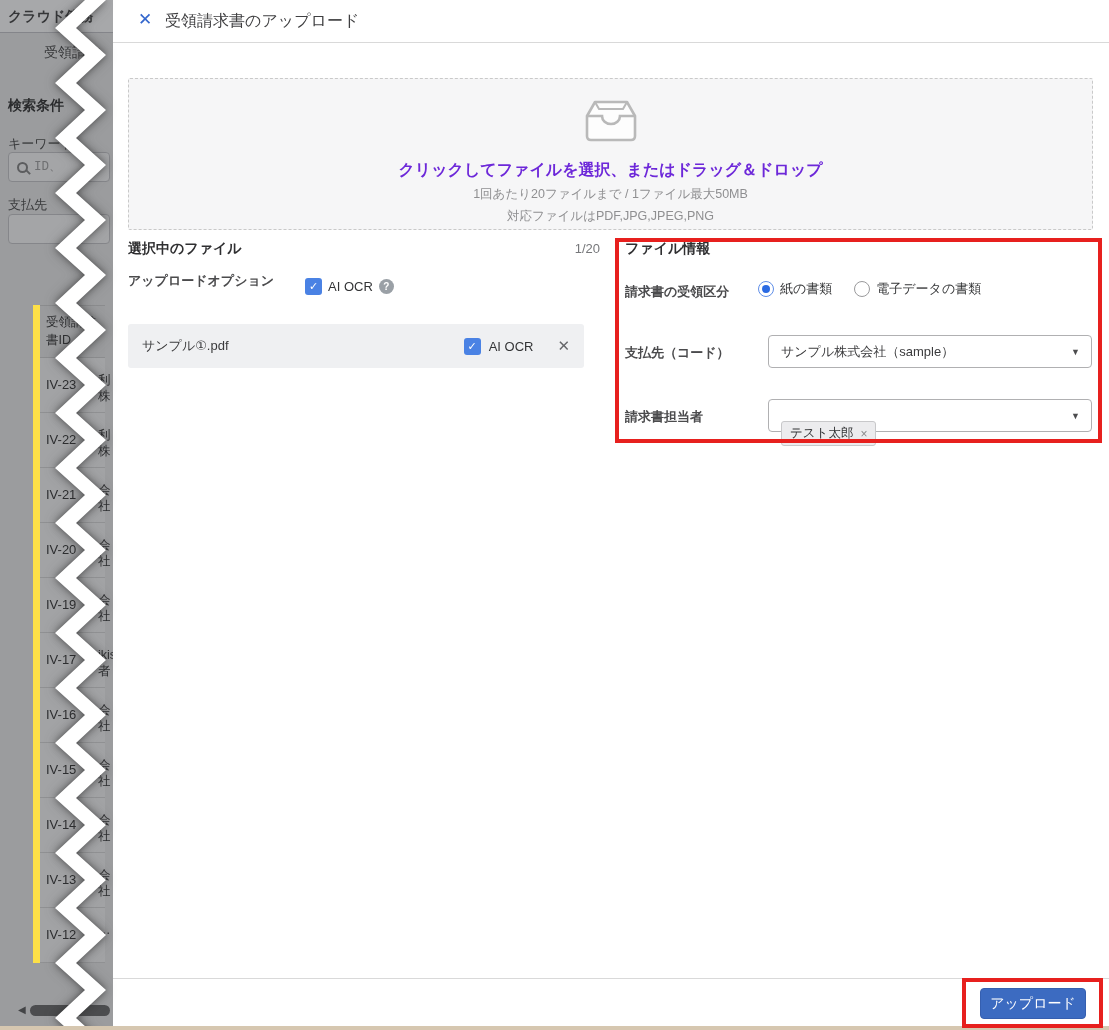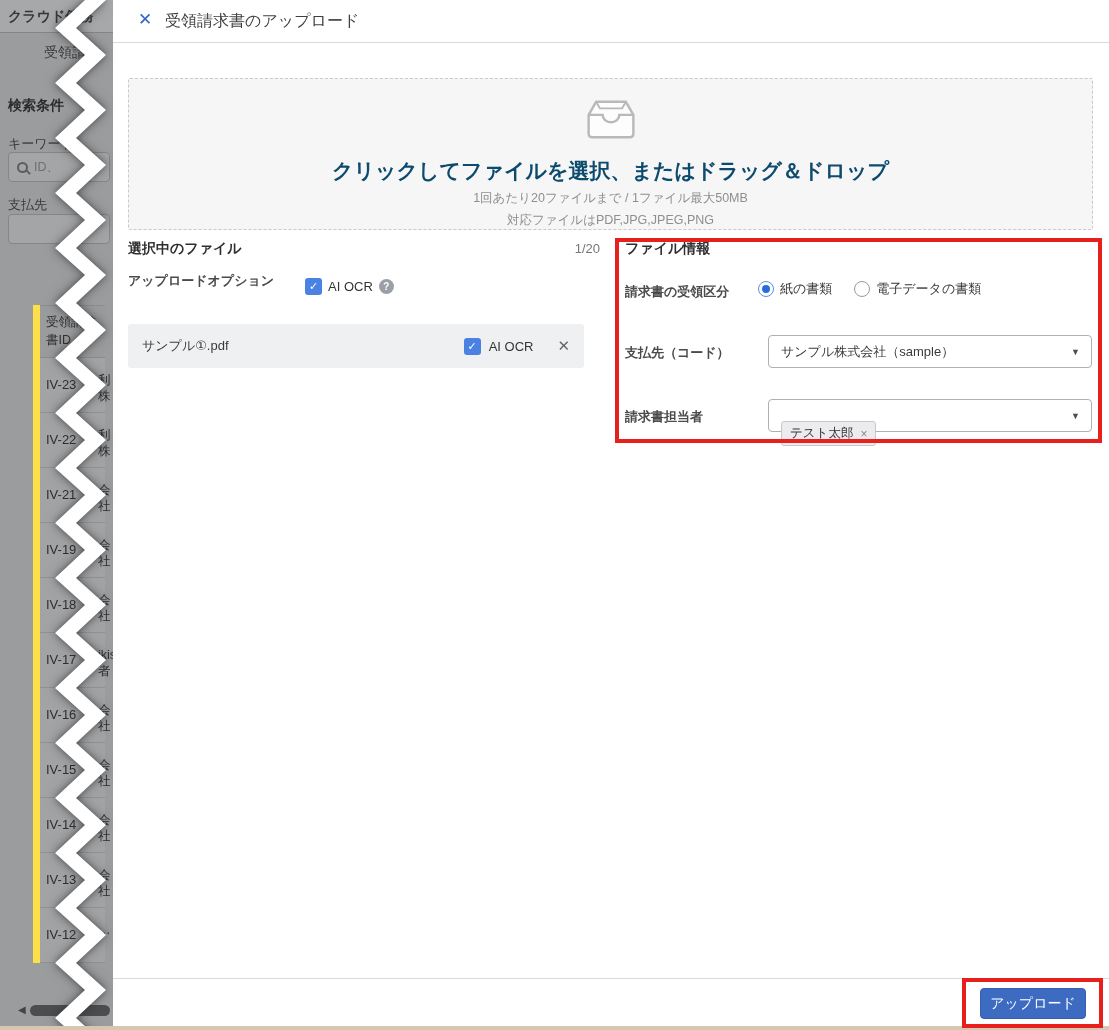--- a/index.html
+++ b/index.html
@@ -8,21 +8,21 @@
   .screen { position:relative; width:1109px; height:1030px; overflow:hidden; background:#fff; }
 
   
   .bg-page { position:absolute; left:0; top:0; width:113px; height:1030px; background:#9b9c9e; z-index:1; }
   .bg-topbar { position:absolute; left:0; top:0; width:113px; height:33px; background:#a7a8aa; border-bottom:1px solid #84858a; }
   .bg-brand { position:absolute; left:8px; top:8px; font-size:14px; font-weight:600; color:#353638; white-space:nowrap; }
   .bg-tab { position:absolute; left:30px; top:44px; font-size:14px; color:#38393b; white-space:nowrap;margin-left:14px; }
   .bg-search-heading { position:absolute; left:8px; top:97px; font-size:14px; font-weight:700; color:#2b2c2e; white-space:nowrap; }
   .bg-label { position:absolute; font-size:13px; color:#3a3b3d; white-space:nowrap; }
   .bg-input { position:absolute; left:8px; width:102px; height:30px; background:#a4a5a7; border:1px solid #85868a; border-radius:4px; display:flex; align-items:center; padding:0 8px; gap:6px; }
-  .bg-input input { border:none; outline:none; background:transparent; width:58px; font-size:12.5px; color:#4a4b4d; font-family:Liberation Sans, sans-serif; }
+  .bg-input input { border:none; outline:none; background:transparent; width:58px; font-size:12.5px; color:#4a4b4d; font-family:Liberation Mono, monospace; }
   .bg-input input::placeholder { color:#6e6f71; opacity:1; }
   .mag { width:11px; height:11px; border:2px solid #5c5d5f; border-radius:50%; position:relative; flex:0 0 auto; }
   .mag::after { content:""; position:absolute; width:2px; height:6px; background:#5c5d5f; transform:rotate(-45deg); right:-3px; bottom:-4px; }
 
   .bg-table { position:absolute; left:33px; top:305px; width:72px; border-left:7px solid #fde047; }
   .bg-thead { height:53px; background:#9a9b9d; border-top:1px solid #8b8c8e; border-bottom:1px solid #8b8c8e; position:relative; }
   .bg-th1 { position:absolute; left:6px; top:7px; width:58px; font-size:12.5px; line-height:1.45; color:#2e2f31; font-weight:500; }
   .bg-th2 { position:absolute; left:83px; top:9px; font-size:12.5px; color:#2e2f31; font-weight:500; }
   .bgrow { height:55px; background:#a2a3a5; border-bottom:1px solid #909193; position:relative; }
   .bgrow .rid { position:absolute; left:6px; top:19px; font-size:13px; color:#2d2e30; }
@@ -34,21 +34,21 @@
   .torn { position:absolute; left:0; top:0; z-index:3; pointer-events:none; }
   .torn polygon { fill:#ffffff; filter:drop-shadow(0 0 3px rgba(45,45,45,.55)) drop-shadow(0 0 6px rgba(45,45,45,.35)); }
 
   
   .modal { position:absolute; left:113px; top:0; width:996px; height:1030px; background:#fff; z-index:2; }
   .m-header { position:absolute; left:0; top:0; width:100%; height:43px; border-bottom:1px solid #d9d9d9; }
   .m-close { position:absolute; left:25px; top:10px; font-size:17px; font-weight:700; color:#3467cd; cursor:pointer; line-height:1.2; }
   .m-title { position:absolute; left:52px; top:11px; font-size:16px; color:#3f3f41; }
 
   .dropzone { position:absolute; left:15px; top:78px; width:965px; height:152px; background:#f6f6f7; border:1px dashed #c9c9c9; border-radius:2px; display:flex; flex-direction:column; align-items:center; padding-top:20px; cursor:pointer; }
-  .dz-main { margin-top:17px; font-size:21px; font-weight:700; color:#0c4a6e; }
+  .dz-main { margin-top:17px; font-size:16px; font-weight:700; color:#6d28d9; }
   .dz-sub { margin-top:5px; font-size:12.5px; color:#8f8f91; }
 
   .sec-heading { position:absolute; font-size:14px; font-weight:700; color:#2f2f31; white-space:nowrap; }
   .m-count { position:absolute; left:400px; top:241px; width:87px; text-align:right; font-size:13px; color:#76777a; }
   .m-label { position:absolute; font-size:13px; font-weight:700; color:#4b4b4d; white-space:nowrap; }
 
   .cb { width:17px; height:17px; background:#4a82e4; border-radius:3px; display:inline-flex; align-items:center; justify-content:center; color:#fff; font-size:11px; font-weight:700; cursor:pointer; flex:0 0 auto; }
   .help { width:15px; height:15px; background:#9aa0a6; border-radius:50%; display:inline-flex; align-items:center; justify-content:center; color:#fff; font-size:10px; font-weight:700; cursor:pointer; flex:0 0 auto; }
   .hgroup { position:absolute; display:flex; align-items:center; gap:6px; }
   .cb-label { font-size:13px; color:#333436; }
@@ -110,25 +110,25 @@
           </div>
           <div class="bgrow">
             <span class="rid">IV-22</span>
             <span class="rcol2">利株</span>
           </div>
           <div class="bgrow">
             <span class="rid">IV-21</span>
             <span class="rcol2">会社</span>
           </div>
           <div class="bgrow">
+            <span class="rid">IV-20</span>
+            <span class="rcol2">会社</span>
+          </div>
+          <div class="bgrow">
             <span class="rid">IV-19</span>
-            <span class="rcol2">会社</span>
-          </div>
-          <div class="bgrow">
-            <span class="rid">IV-18</span>
             <span class="rcol2">会社</span>
           </div>
           <div class="bgrow">
             <span class="rid">IV-17</span>
             <span class="rcol2">ikis.
 者</span>
           </div>
           <div class="bgrow">
             <span class="rid">IV-16</span>
             <span class="rcol2">会社</span>

